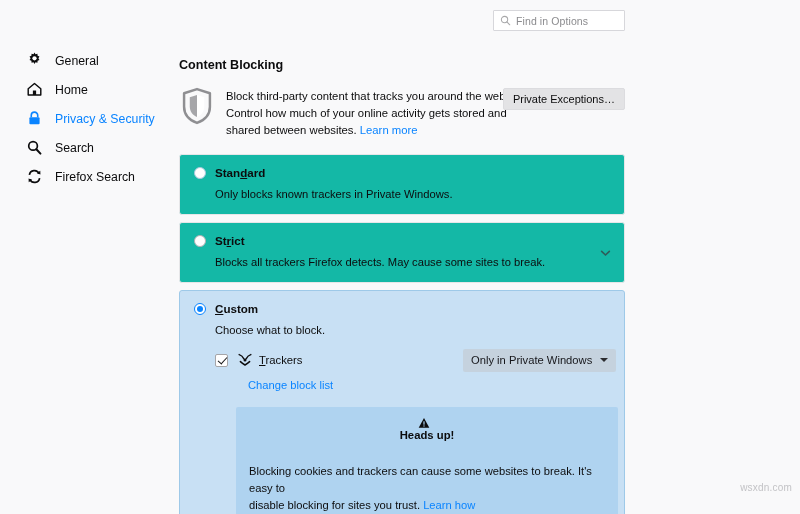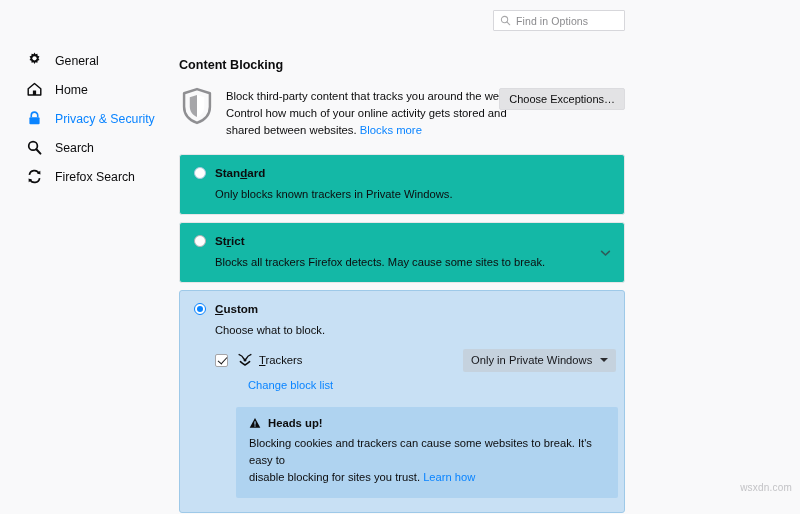--- a/index.html
+++ b/index.html
@@ -284,21 +284,22 @@
     margin: 14px 0 0 21px;
     background: #afd3f0;
     border-radius: 2px;
     padding: 10px 13px 12px 13px;
     width: 382px;
     box-sizing: border-box;
   }
   .hu-title-row {
     display: flex;
     align-items: center;
-    margin-bottom: 6px;
+    margin-bottom: 22px;
+    flex-direction: column;
   }
   .warn-tri { width: 12px; height: 12px; margin-right: 7px; flex: 0 0 auto; }
   .hu-title {
     font-size: 11.3px;
     font-weight: bold;
     color: #0c0c0d;
   }
   .hu-body {
     font-size: 11.2px;
     line-height: 17px;
@@ -389,24 +390,24 @@
   <div class="intro">
     <svg class="shield" viewBox="0 0 34 40">
       <path d="M17 2.2L3.4 6.6v14.2c0 8.5 6.1 14.3 13.6 17 7.5-2.7 13.6-8.5 13.6-17V6.6z" fill="none" stroke="#8f8f92" stroke-width="2.6" stroke-linejoin="round"></path>
       <path d="M17 8.4v23.2c-4.6-2.1-7.6-5.9-7.6-11.2v-9.6z" fill="#a6a6a9"></path>
       <path d="M17 8.4v23.2c4.6-2.1 7.6-5.9 7.6-11.2v-9.6z" fill="#ffffff"></path>
     </svg>
     <div class="intro-text">
       <span>Block third-party content that tracks you around the web.</span><br>
       <span>Control how much of your online activity gets stored and</span><br>
       <span>shared between websites.</span>
-      <span class="link">Blocks more</span>
+      <span class="link">Learn more</span>
     </div>
     <button class="btn-exceptions">
-      <span>Choose Exceptions…</span>
+      <span>Private Exceptions…</span>
     </button>
   </div>
 
   <div class="panels">
 
     <div class="panel">
       <div class="radio-row">
         <span class="radio std"></span>
         <span class="panel-name"><span>Stan</span><span class="ak">d</span><span>ard</span></span>
       </div>

